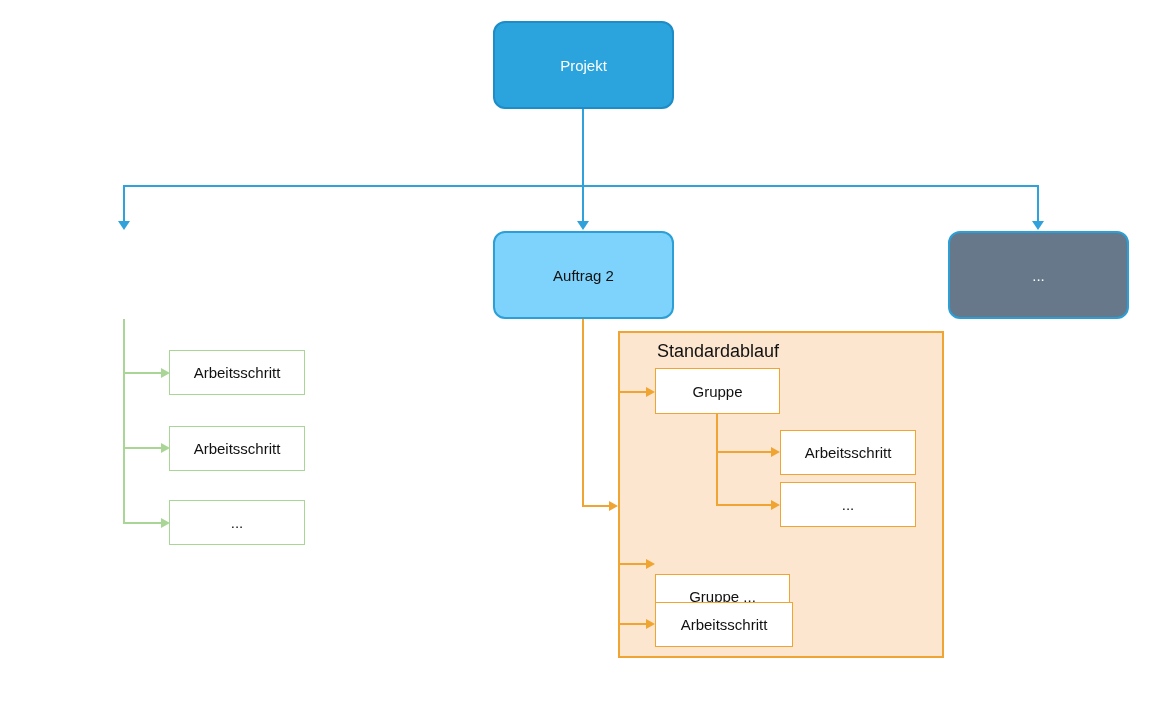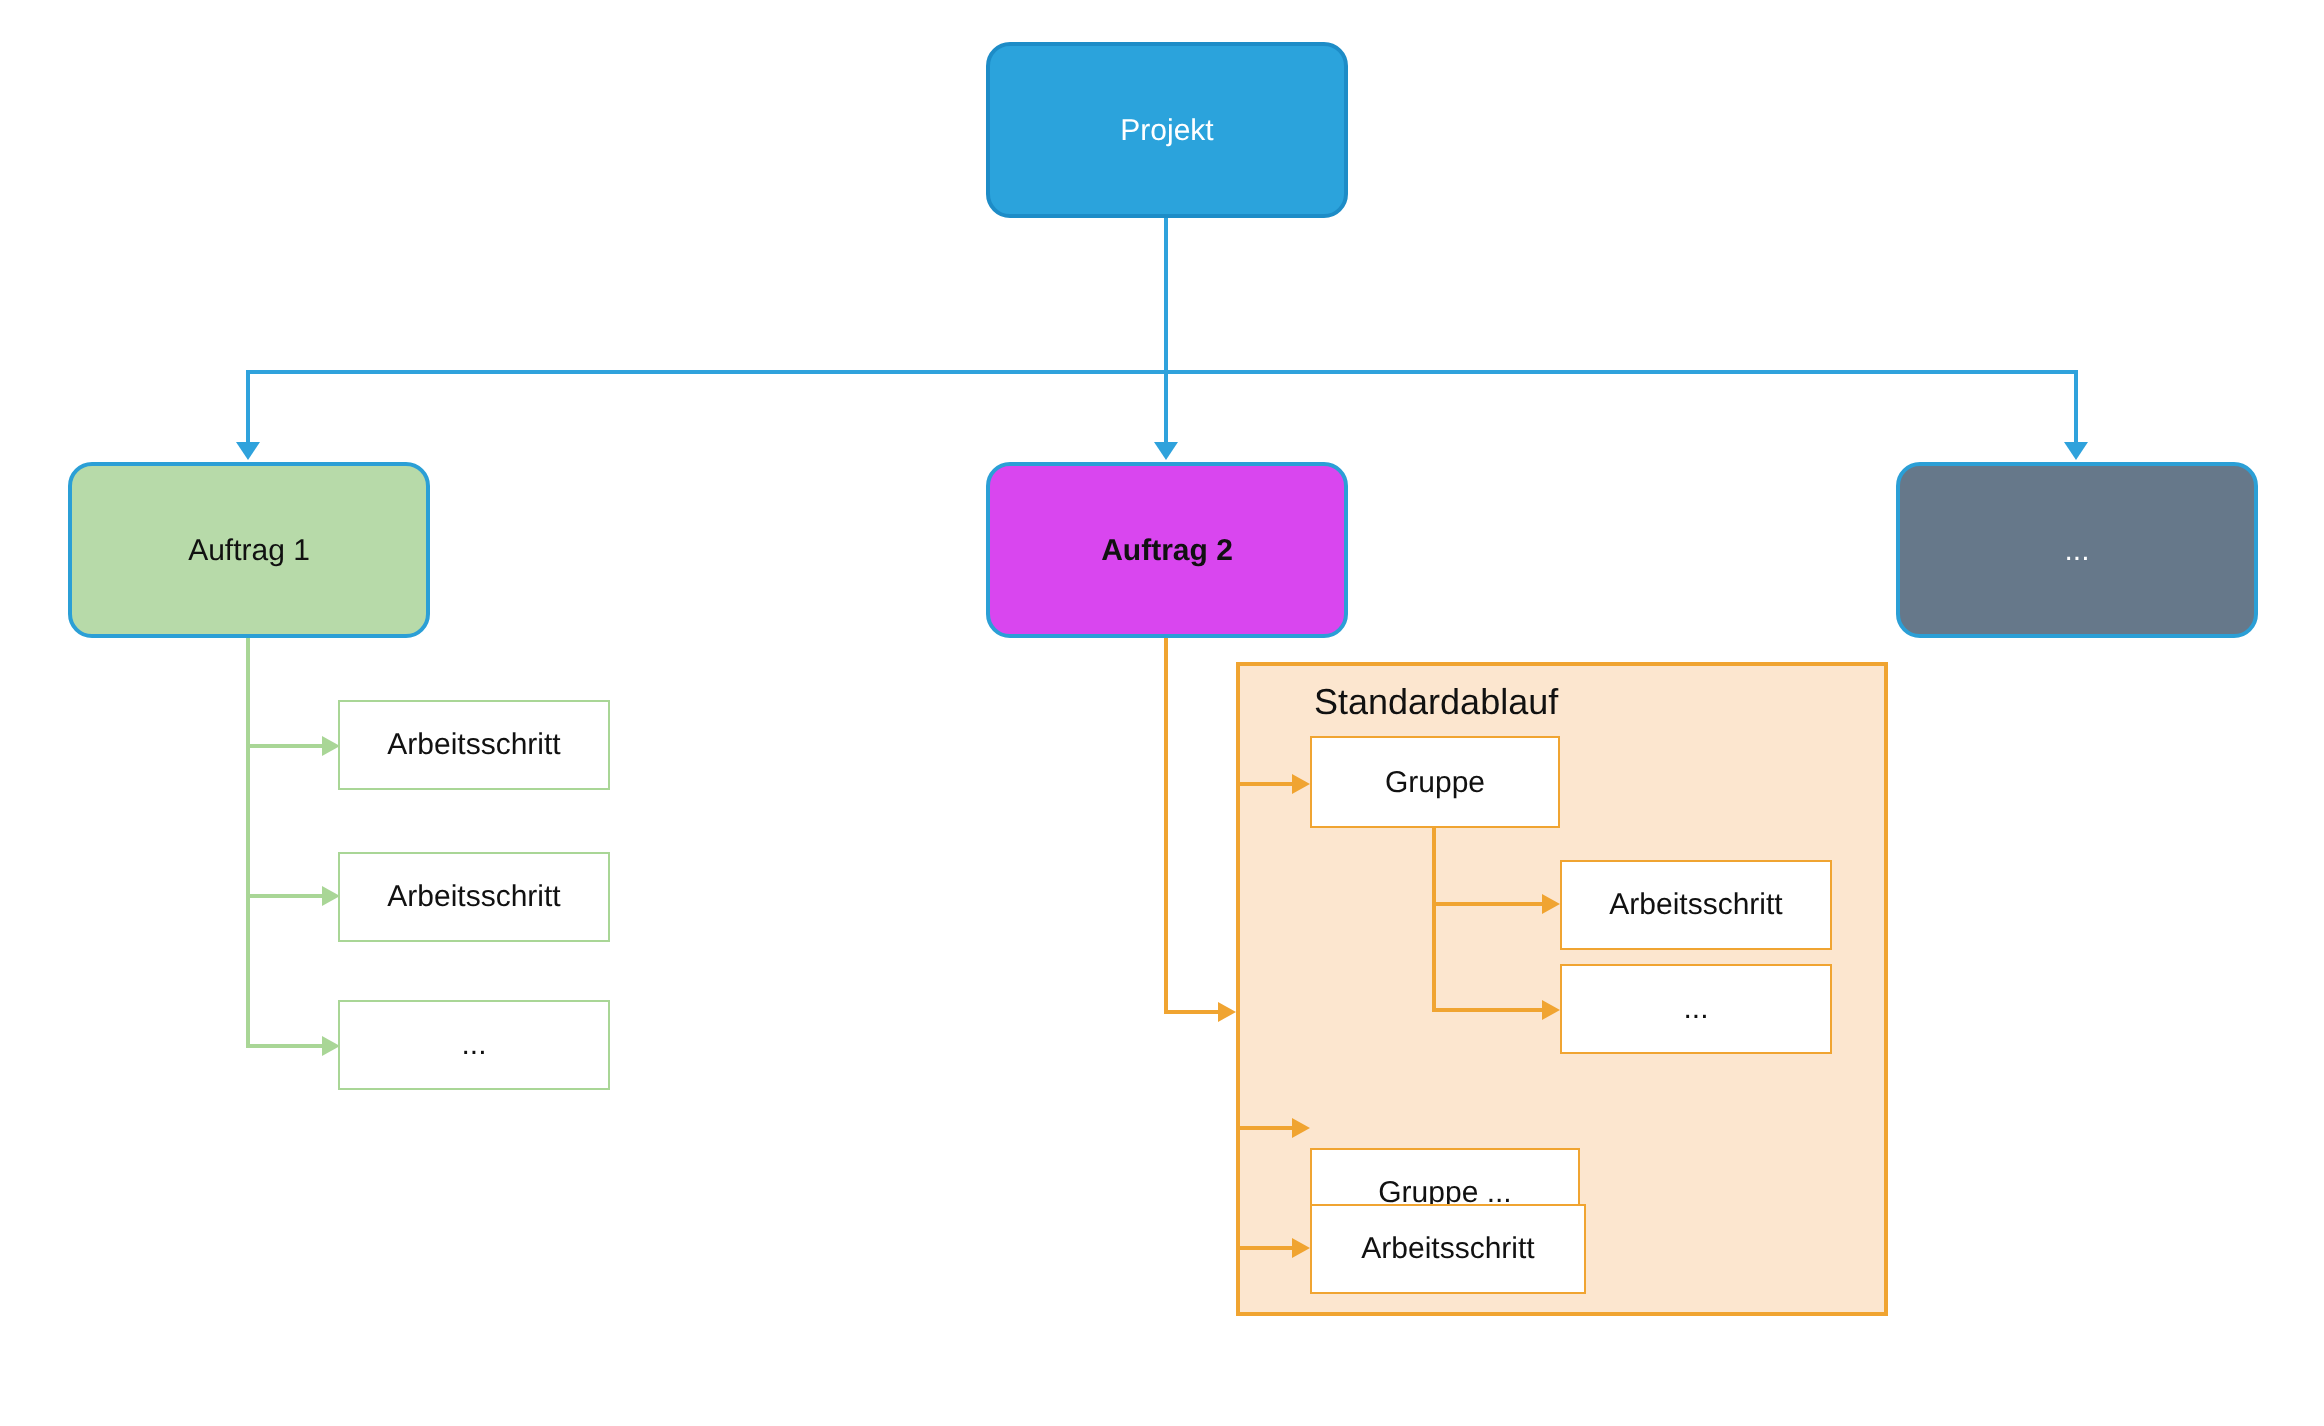--- a/index.html
+++ b/index.html
@@ -18,21 +18,21 @@
     box-sizing:border-box;
     font-size:15px;color:#111111;
     text-align:center;
   }
   .big{
     width:181px;height:88px;border-radius:12px;
     border:2px solid #2b9fd6;
   }
   .projekt{left:493px;top:21px;background:#2ba3dc;border-color:#1d8cc7;color:#ffffff;}
   .auftrag1{left:34px;top:231px;background:#b7daa9;}
-  .auftrag2{left:493px;top:231px;background:#d946ef;font-weight:bold;}
+  .auftrag2{left:493px;top:231px;background:#7dd3fc;}
   .gray{left:948px;top:231px;background:#66788a;color:#ffffff;}
   .leaf{
     background:#ffffff;height:45px;
   }
   .leaf.green{border:1.5px solid #a9d696;}
   .leaf.orange{border:1.5px solid #f0a431;text-align:right;}
   
   .container-box{
     position:absolute;left:618px;top:331px;width:326px;height:327px;
     background:#fce6cf;border:2px solid #f0a431;box-sizing:border-box;
@@ -68,23 +68,20 @@
   <div class="line v blue-l" style="left:582px;top:109px;height:112px;"></div>
   <div class="line h blue-l" style="left:123px;top:185px;width:916px;"></div>
   <div class="line v blue-l" style="left:123px;top:185px;height:36px;"></div>
   <div class="line v blue-l" style="left:1037px;top:185px;height:36px;"></div>
   <div class="arrow-down" style="left:118px;top:221px;"></div>
   <div class="arrow-down" style="left:577px;top:221px;"></div>
   <div class="arrow-down" style="left:1032px;top:221px;"></div>
 
   <div class="node big projekt">
     <span>Projekt</span>
-  </div>
-  <div class="node big auftrag1">
-    <span>Auftrag 1</span>
   </div>
   <div class="node big auftrag2">
     <span>Auftrag 2</span>
   </div>
   <div class="node big gray">
     <span>...</span>
   </div>
 
   <div class="line v green-l" style="left:123px;top:319px;height:205px;"></div>
   <div class="line h green-l" style="left:124px;top:372px;width:37px;"></div>

